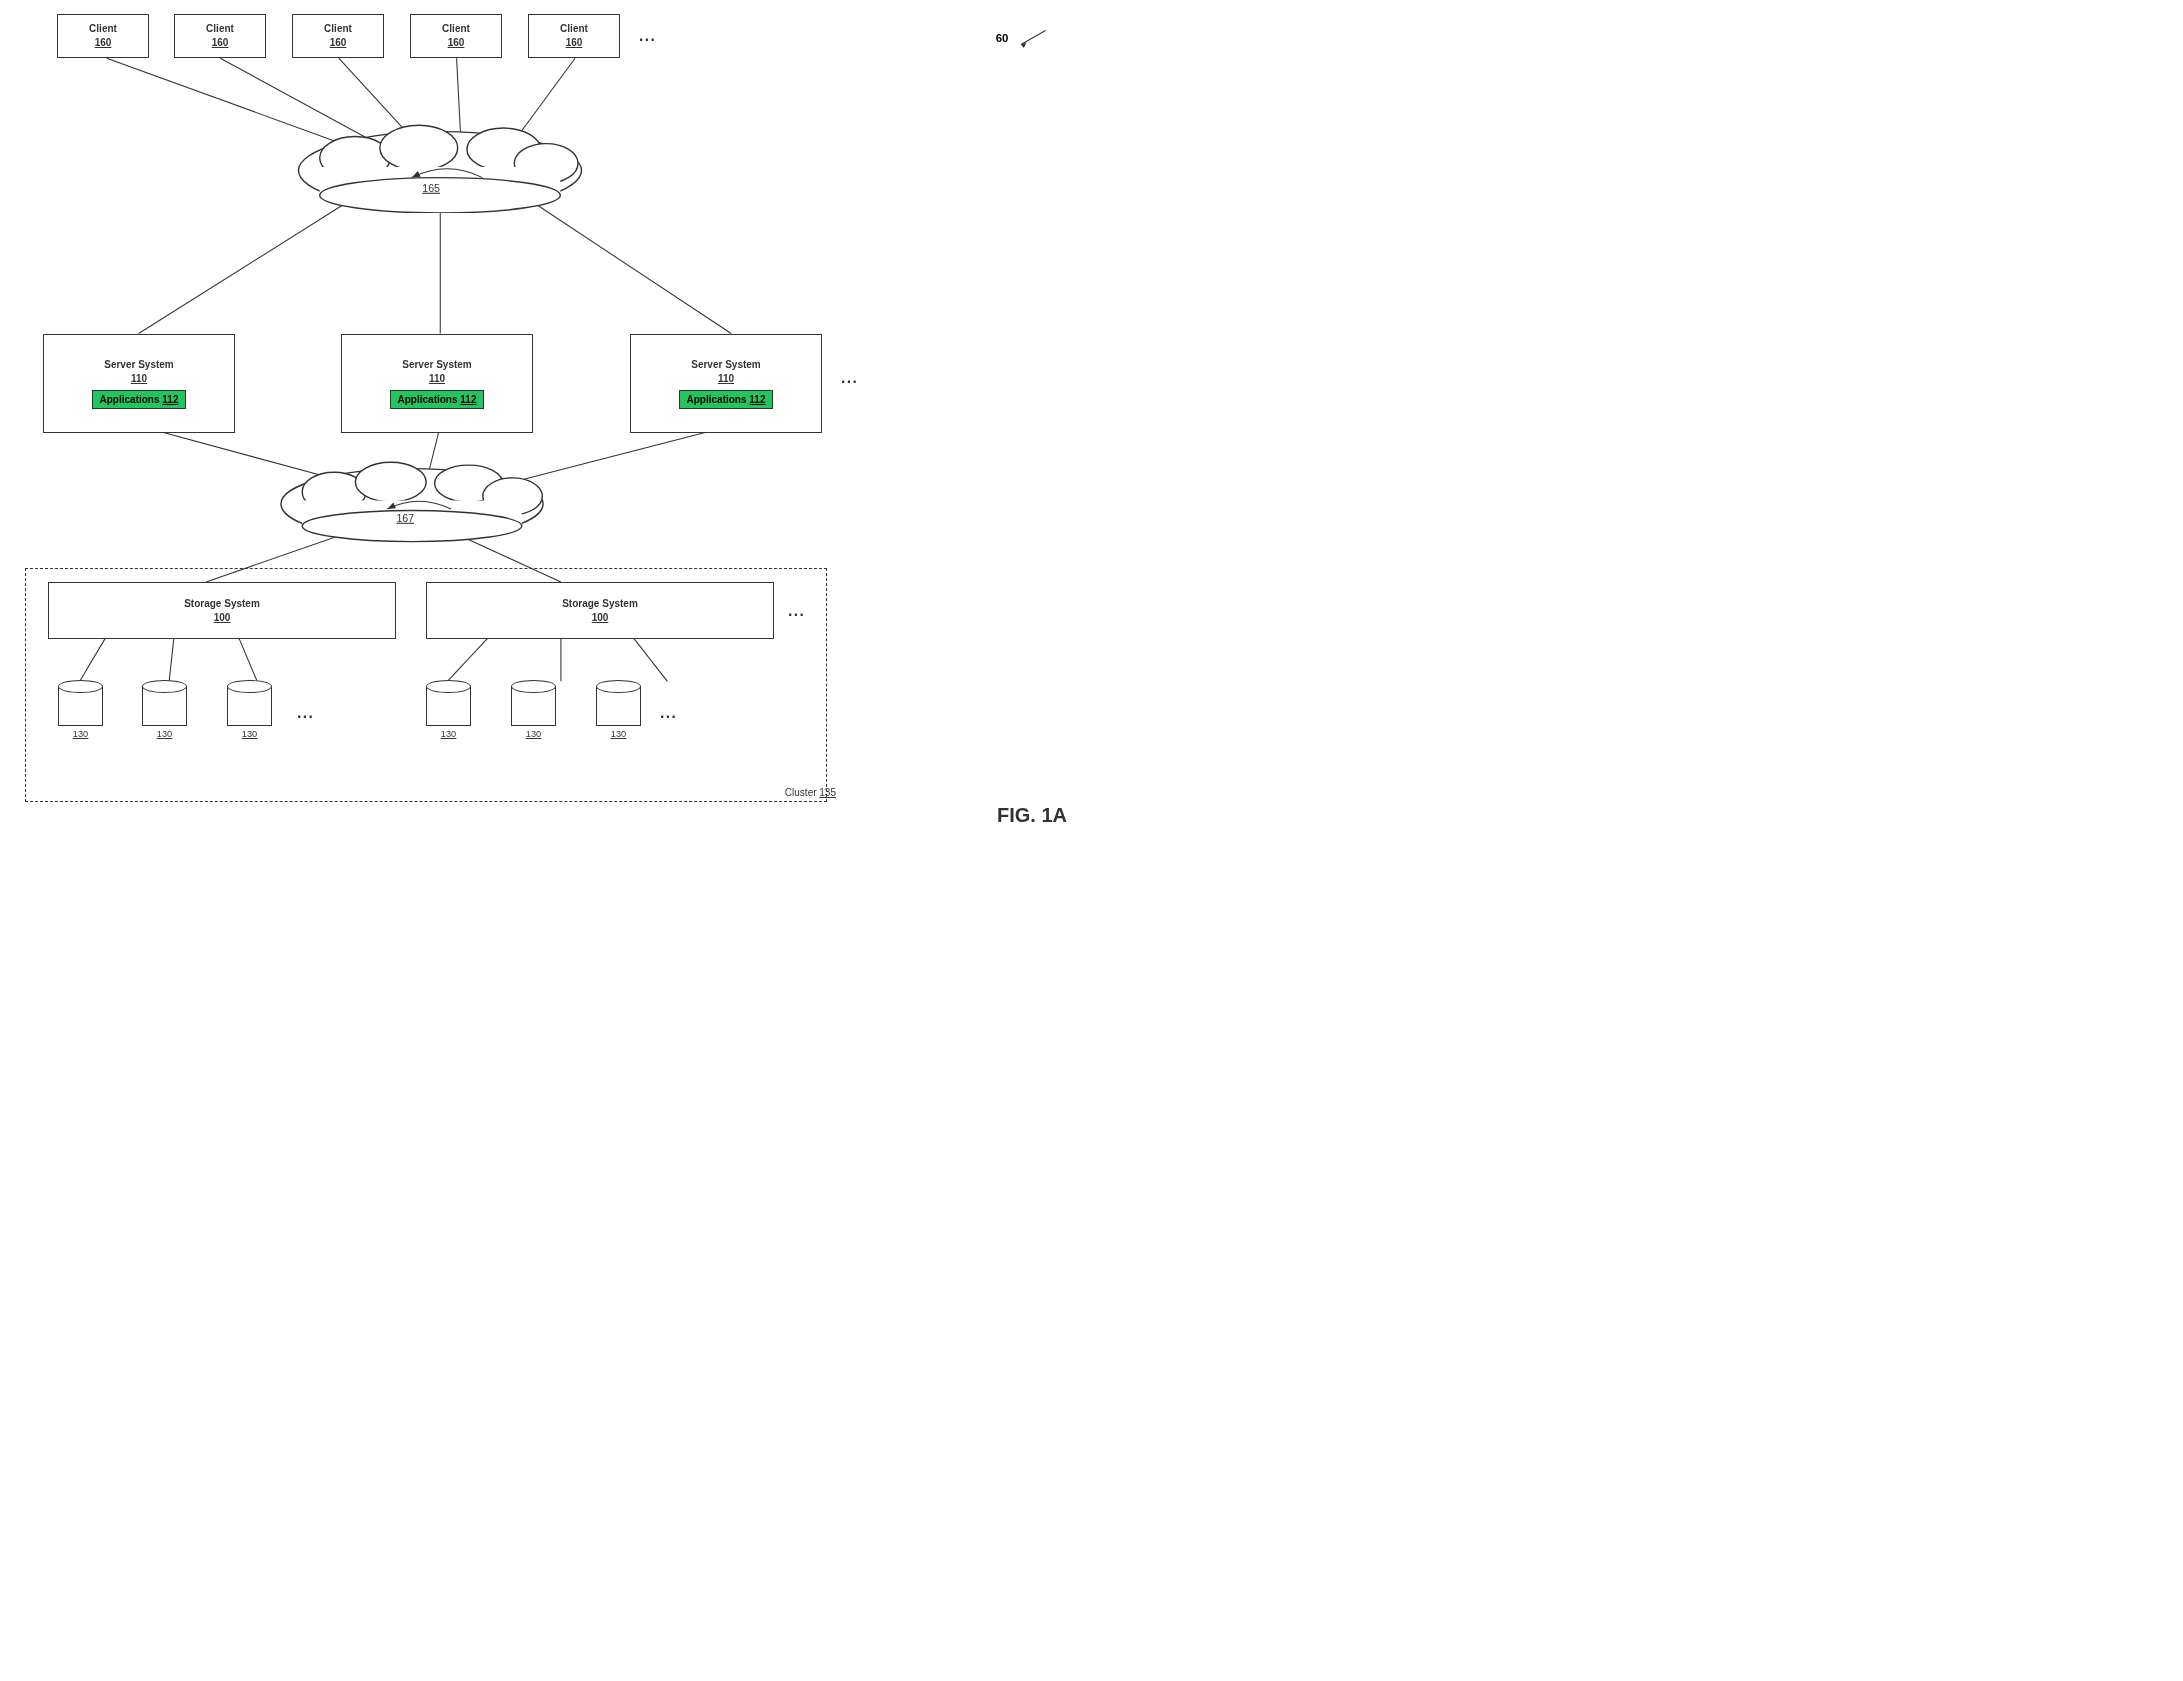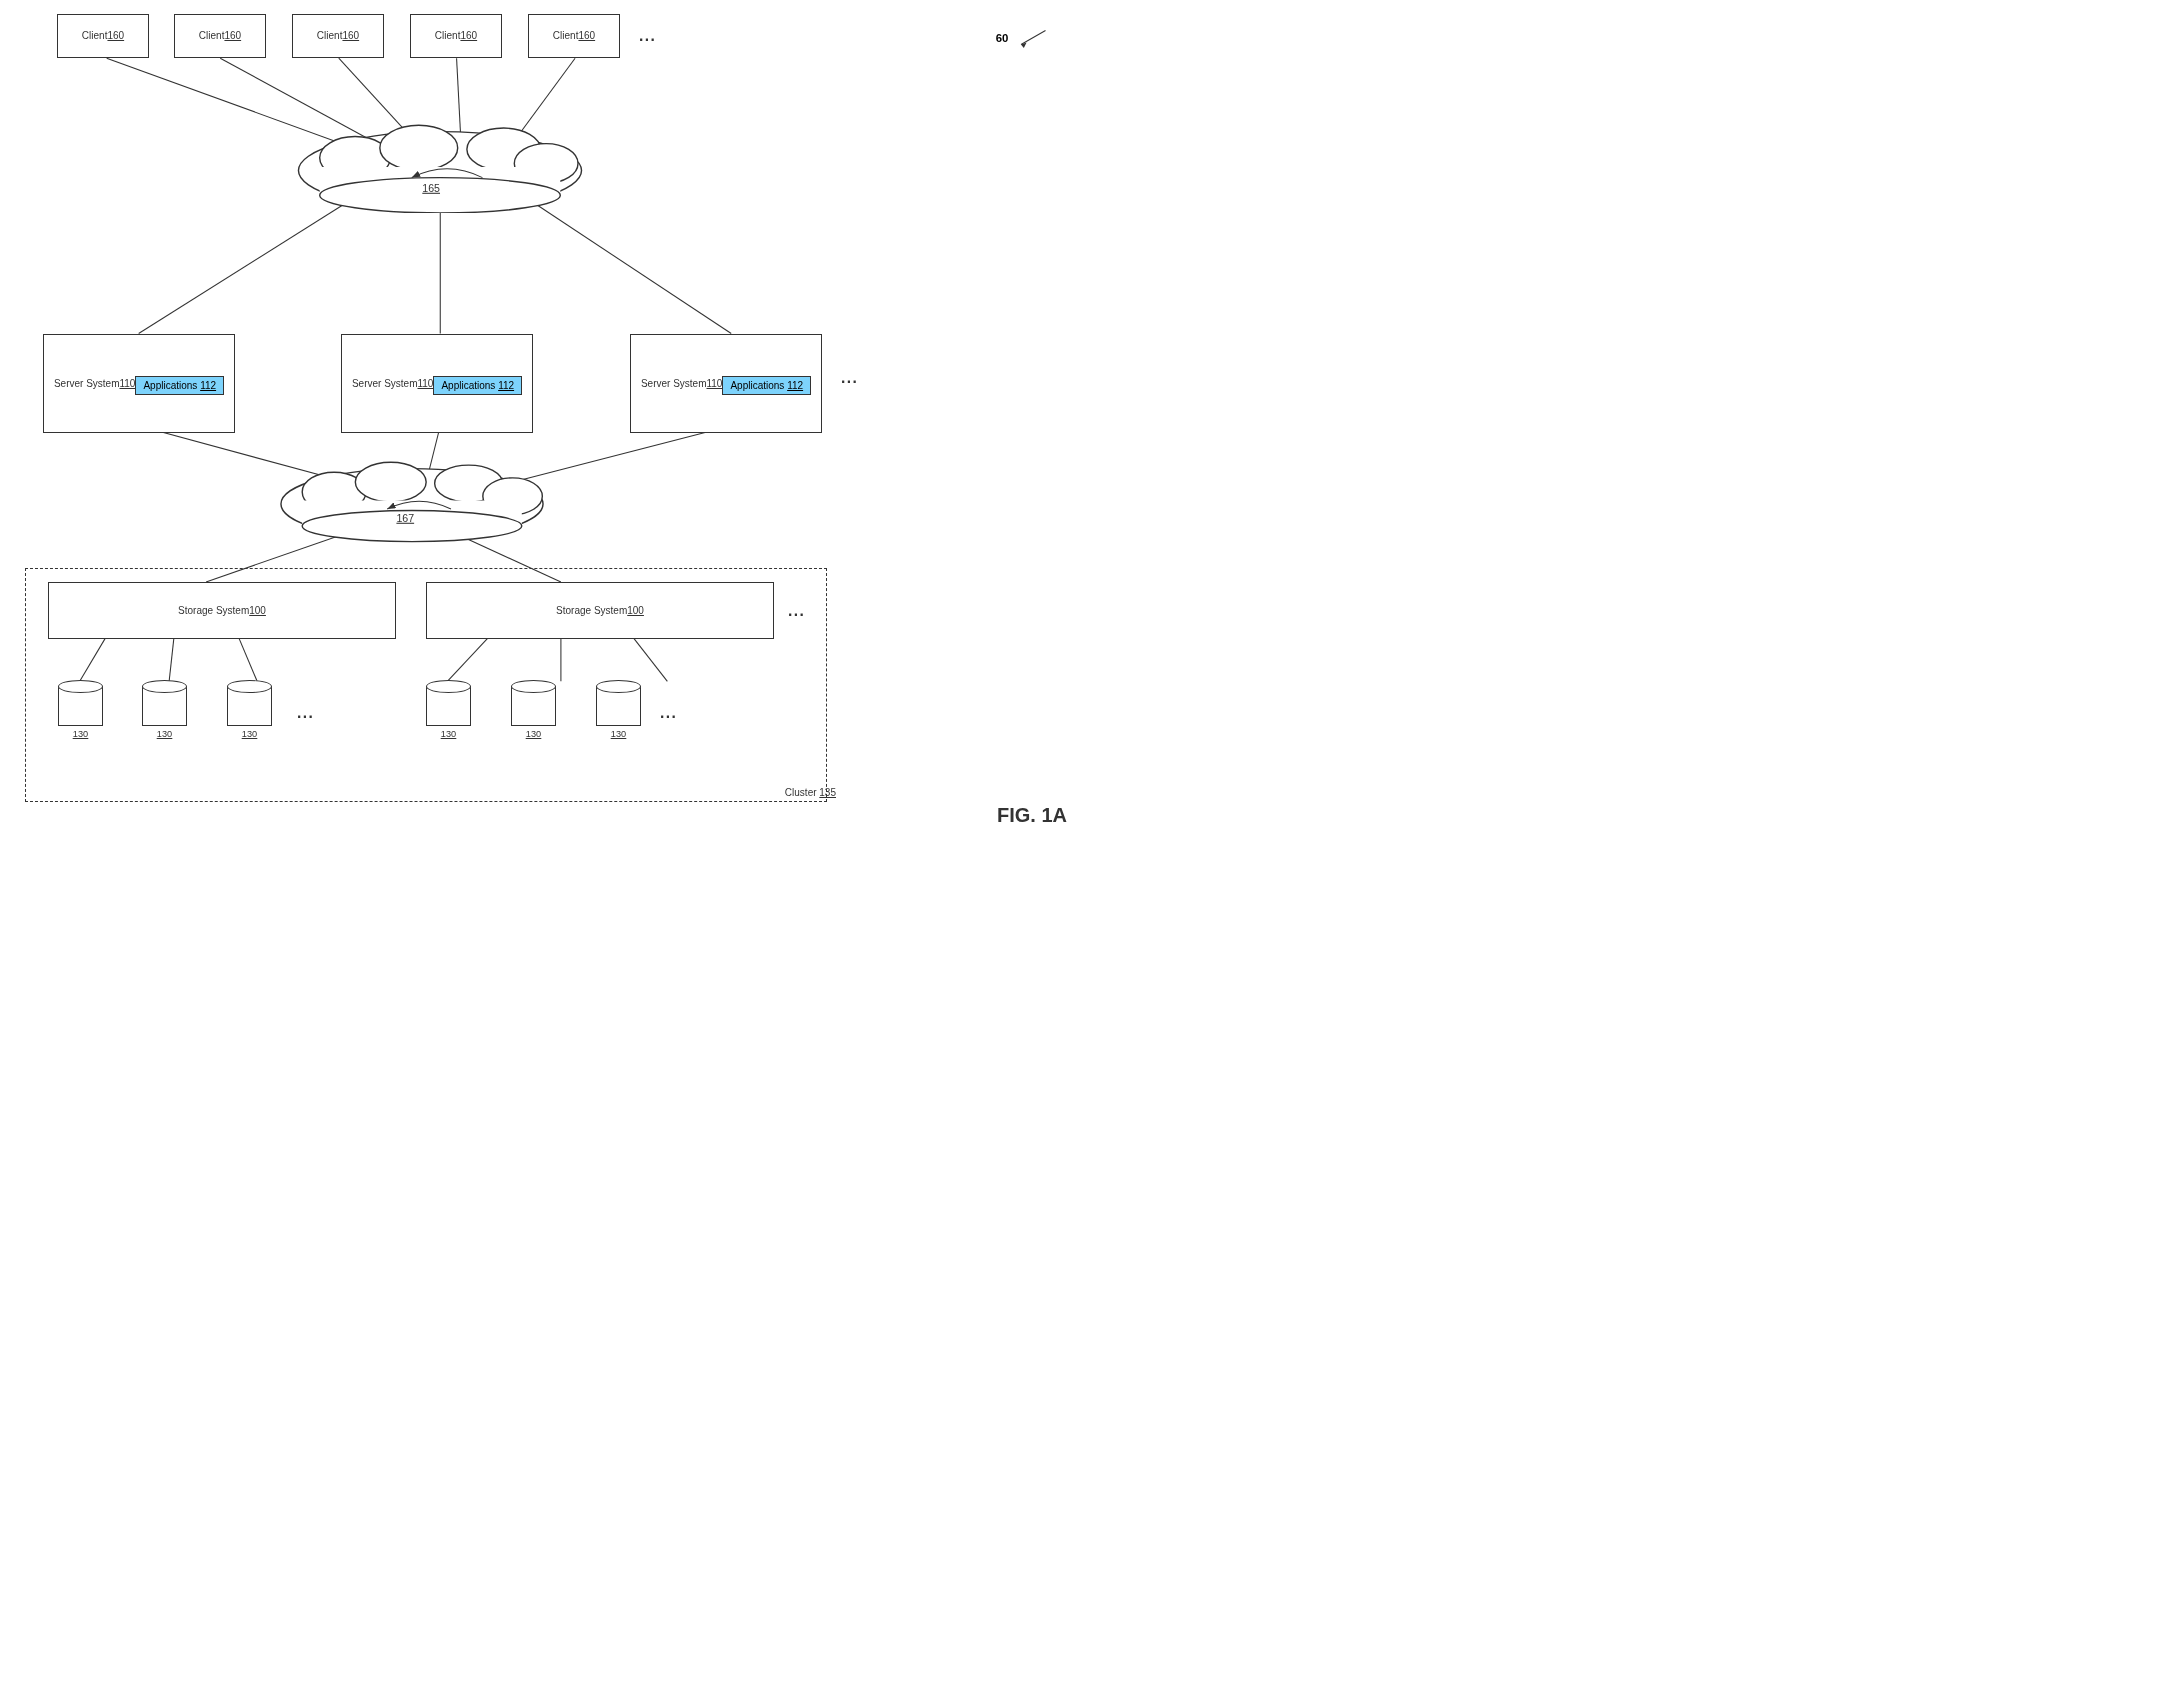--- a/index.html
+++ b/index.html
@@ -15,36 +15,37 @@
       position: relative;
       width: 100%;
       height: 100%;
     }
     .box {
       position: absolute;
       border: 1.4px solid #333;
       background: #fff;
       text-align: center;
       display: flex;
-      flex-direction: row;
+      flex-direction: column;
       align-items: center;
       justify-content: center;
+      font-weight: bold;
     }
     .box-label {
       font-size: 10px;
       color: #333;
       line-height: 1.4;
     }
     .underline { text-decoration: underline; }
     .inner-box {
       border: 1.4px solid #333;
       padding: 2.8px 7px;
       margin-top: 4.3px;
       font-size: 10px;
-      background: #7dd3fc;
+      background: #22c55e;
     }
     .cloud {
       position: absolute;
     }
     .dots {
       position: absolute;
       font-size: 15.6px;
       font-weight: bold;
       color: #333;
       letter-spacing: 1.4px;

